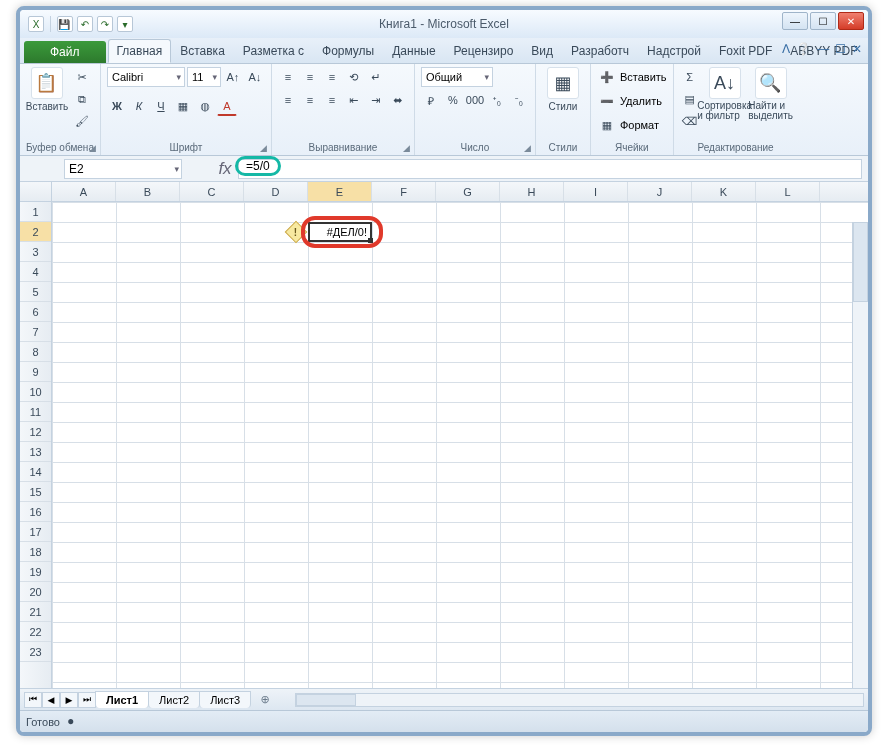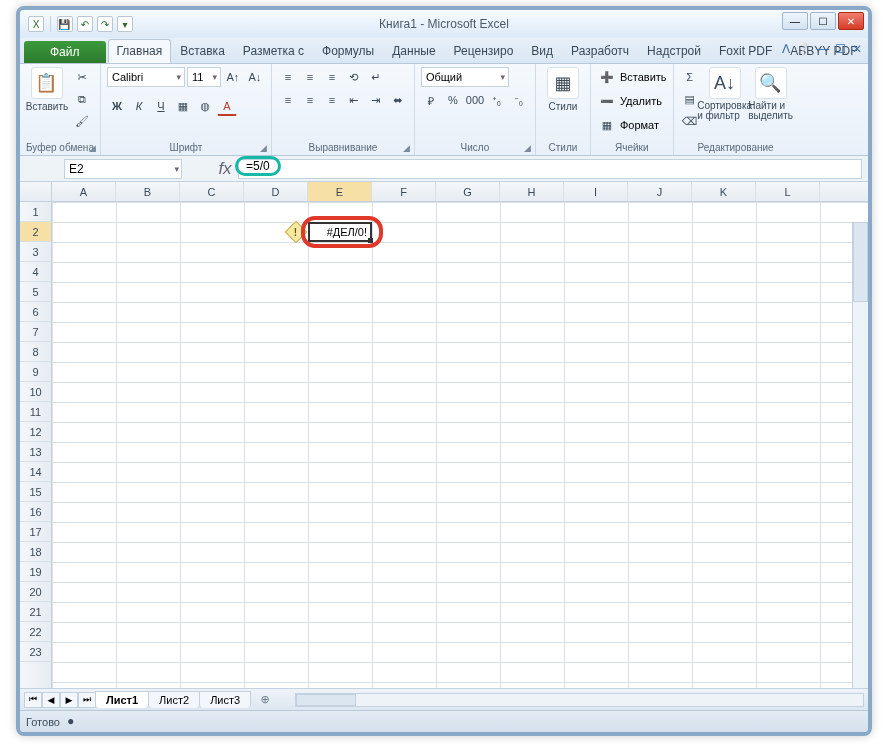--- a/index.html
+++ b/index.html
@@ -187,21 +187,21 @@
           <div class="sbtn">⇤</div>
           <div class="sbtn">⇥</div>
           <div class="sbtn">⬌</div>
         </div>
       </div>
       <div class="glabel"><span>Выравнивание</span><span class="dlg">◢</span></div>
     </div>
 
     <div class="rgroup">
       <div class="gbody" style="flex-direction:column;gap:3px">
-        <div class="combo" style="width:88px">Общий</div>
+        <div class="combo" style="width:72px">Общий</div>
         <div class="frow">
           <div class="sbtn">₽</div>
           <div class="sbtn">%</div>
           <div class="sbtn">000</div>
           <div class="sbtn">⁺₀</div>
           <div class="sbtn">⁻₀</div>
         </div>
       </div>
       <div class="glabel"><span>Число</span><span class="dlg">◢</span></div>
     </div>

